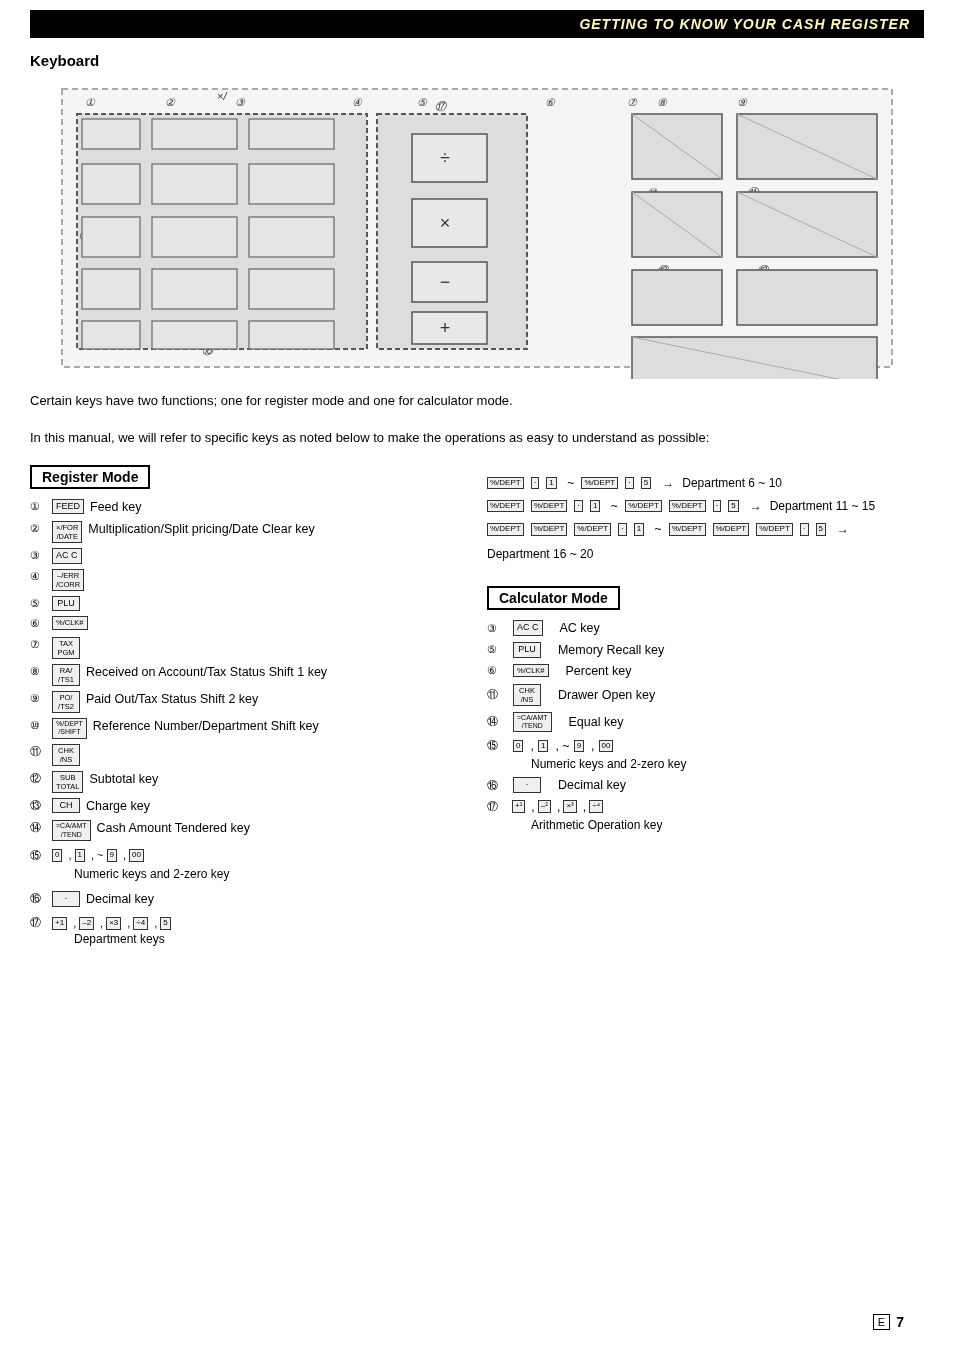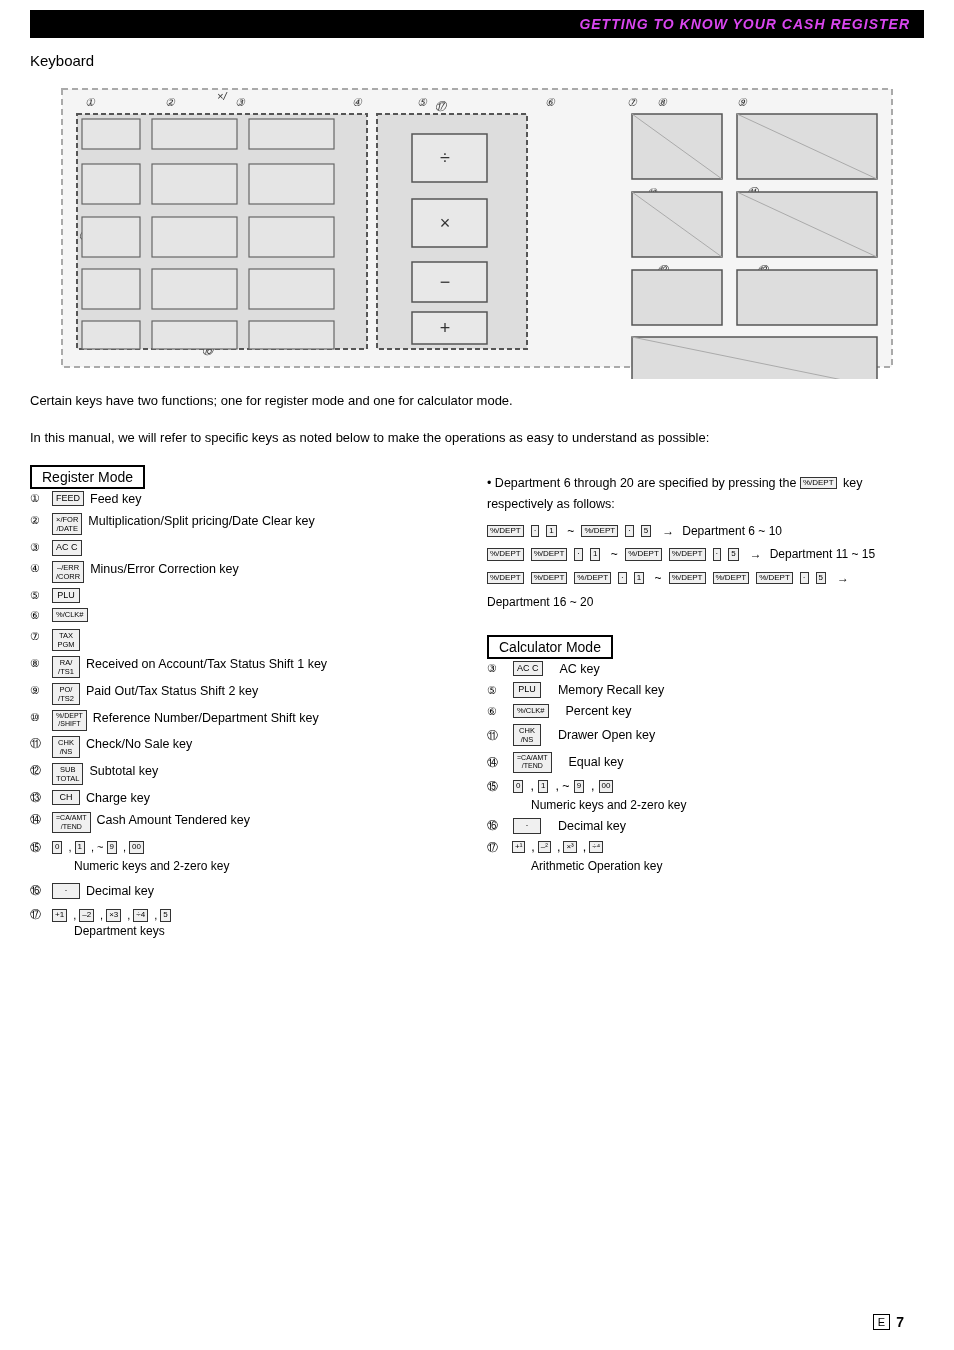--- a/index.html
+++ b/index.html
@@ -14,32 +14,32 @@
 
     .page {
       width: 954px;
       min-height: 1350px;
       padding: 10px 30px 30px 30px;
       position: relative;
     }
 
     .header-bar {
       background: #000;
-      color: #d946ef;
+      color: #fef9c3;
       text-align: right;
       padding: 6px 14px;
       font-style: italic;
       font-weight: bold;
       font-size: 14px;
       letter-spacing: 1px;
       margin-bottom: 14px;
     }
 
     .section-title {
-      font-weight: normal;
+      font-weight: bold;
       font-size: 15px;
       margin-bottom: 10px;
     }
 
     .desc-text {
       font-size: 13px;
       line-height: 1.6;
       margin-bottom: 16px;
     }
 
@@ -55,23 +55,23 @@
     }
 
     .col-right {
       flex: 1;
     }
 
     .mode-box {
       border: 2px solid #000;
       display: inline-block;
       padding: 2px 10px;
-      font-weight: normal;
+      font-weight: bold;
       font-size: 14px;
-      margin-bottom: 2px;
+      margin-bottom: 10px;
       text-align: center;
     }
 
     .key-list {
       list-style: none;
       padding: 0;
     }
 
     .key-list li {
       display: flex;
@@ -314,21 +314,20 @@
           <span class="key-icon" style="font-size:7.5px;line-height:1.2">×/FOR<br>/DATE</span>
           <span class="key-desc">Multiplication/Split pricing/Date Clear key</span>
         </li>
         <li>
           <span class="key-num">③</span>
           <span class="key-icon">AC C</span>
         </li>
         <li>
           <span class="key-num">④</span>
           <span class="key-icon" style="font-size:7.5px;line-height:1.2">–/ERR<br>/CORR</span>
-          <span class="key-desc">Minus/Error Correction key</span>
         </li>
         <li>
           <span class="key-num">⑤</span>
           <span class="key-icon">PLU</span>
         </li>
         <li>
           <span class="key-num">⑥</span>
           <span class="key-icon" style="font-size:7.5px">%/CLK#</span>
         </li>
         <li>
@@ -346,21 +345,20 @@
           <span class="key-desc">Paid Out/Tax Status Shift 2 key</span>
         </li>
         <li>
           <span class="key-num">⑩</span>
           <span class="key-icon" style="font-size:7px;line-height:1.2">%/DEPT<br>/SHIFT</span>
           <span class="key-desc">Reference Number/Department Shift key</span>
         </li>
         <li>
           <span class="key-num">⑪</span>
           <span class="key-icon" style="font-size:7.5px;line-height:1.2">CHK<br>/NS</span>
-          <span class="key-desc">Check/No Sale key</span>
         </li>
         <li>
           <span class="key-num">⑫</span>
           <span class="key-icon" style="font-size:7.5px;line-height:1.2">SUB<br>TOTAL</span>
           <span class="key-desc">Subtotal key</span>
         </li>
         <li>
           <span class="key-num">⑬</span>
           <span class="key-icon">CH</span>
           <span class="key-desc">Charge key</span>
@@ -406,25 +404,20 @@
             </div>
           </div>
           <div class="sub-label">Department keys</div>
         </li>
       </ul>
     </div>
 
     <div class="col-right">
 
       <div class="dept-section">
-        <div class="bullet-point">
-          • Department 6 through 20 are specified by pressing the
-          <span class="key-icon-sm" style="vertical-align:middle">%/DEPT</span>
-          key respectively as follows:
-        </div>
 
         <div class="dept-row">
           <span class="key-icon-sm">%/DEPT</span>
           <span class="key-icon-sm">·</span>
           <span class="key-icon-sm">1</span>
           <span>&nbsp;~&nbsp;</span>
           <span class="key-icon-sm">%/DEPT</span>
           <span class="key-icon-sm">·</span>
           <span class="key-icon-sm">5</span>
           <span class="arr">→</span>

